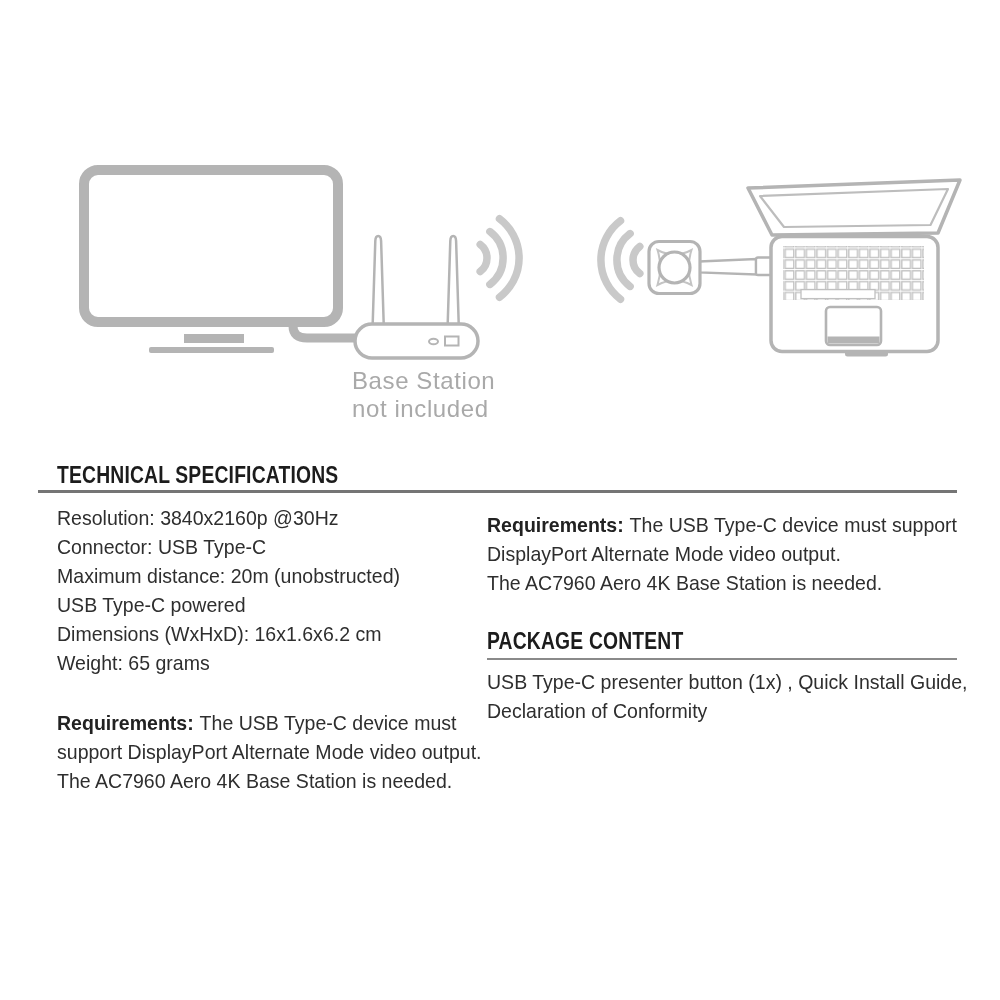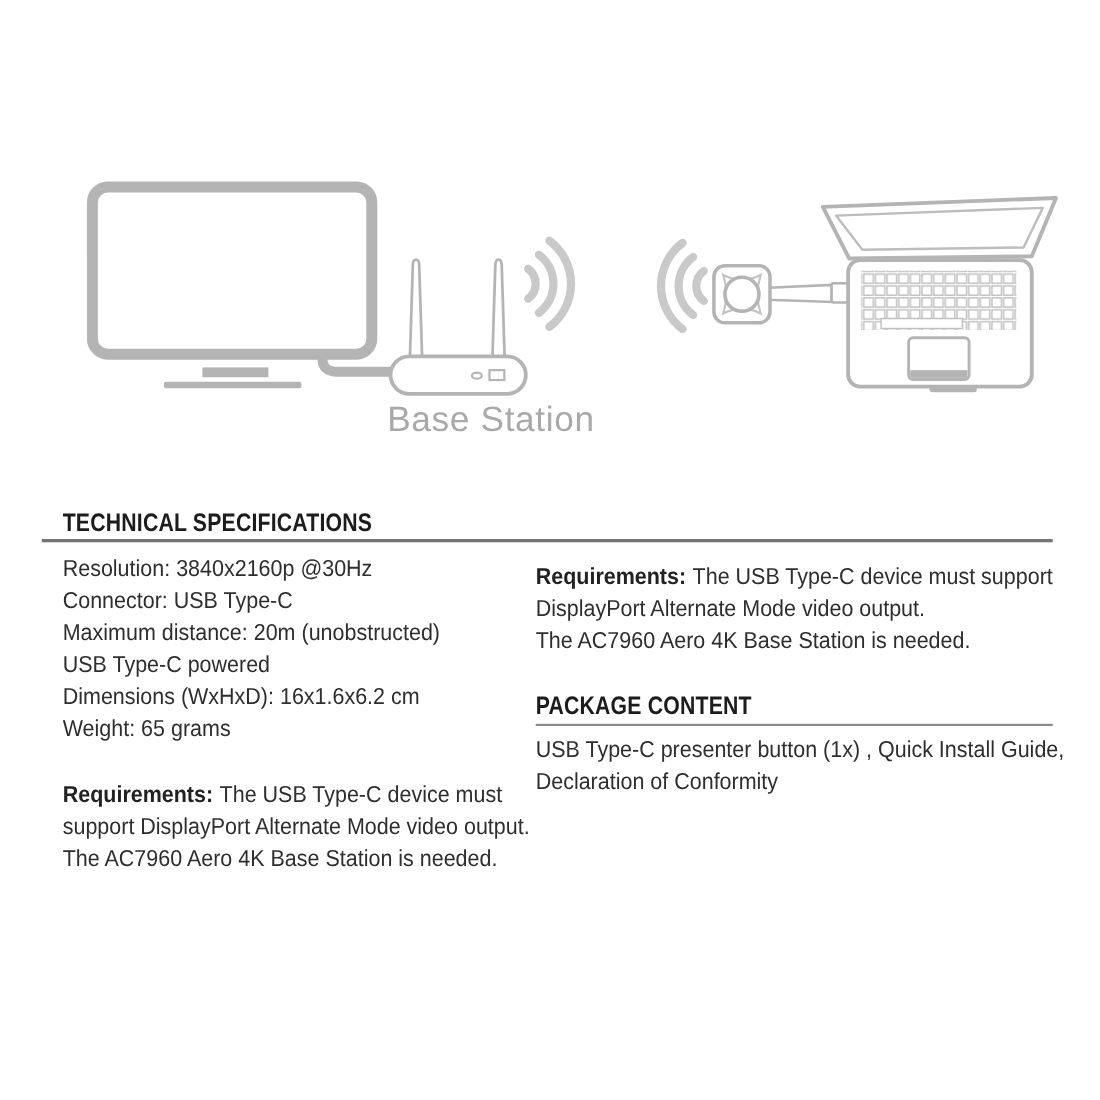--- a/index.html
+++ b/index.html
@@ -13,21 +13,21 @@
   .hcond{transform:scaleX(0.84);transform-origin:0 0;}
   .section-title{
     font-size:23px;font-weight:700;color:#1c1c1c;letter-spacing:0.2px;line-height:24px;
   }
   .body-text{font-size:21px;line-height:29px;color:#2e2e2e;}
   .body-text .line{height:29px;}
   .body-text strong{font-weight:700;color:#222;margin-right:0.3em;}
   .rule{position:absolute;background:#757575;height:2.5px;}
   .rule2{background:#8a8a8a;height:2px;}
   .bs-note{
-    font-size:32px;line-height:28px;color:#a9a9a9;letter-spacing:0.6px;font-weight:400;
+    font-size:24px;line-height:28px;color:#a9a9a9;letter-spacing:0.6px;font-weight:400;
   }
   svg .devline{stroke:#b4b4b4;fill:#ffffff;}
 </style>
 </head>
 <body>
 
 <div class="page">
 
   <svg class="abs" style="left:0;top:0;" width="1000" height="445" viewBox="0 0 1000 445">
     <defs>
@@ -89,20 +89,21 @@
 
       <rect x="826" y="307" width="55" height="38" rx="4" class="devline" stroke-width="2.6"></rect>
       <rect x="827.5" y="336.5" width="52" height="7" fill="#b4b4b4"></rect>
 
       <rect x="845" y="350" width="43" height="6.5" rx="2.5" fill="#b4b4b4"></rect>
     </g>
   </svg>
 
   <div class="abs bs-note" style="left:352px;top:367px;">
     <div>Base Station</div>
+    <div>not included</div>
   </div>
 
   <div class="abs section-title hcond nowrap" style="left:57px;top:463px;">TECHNICAL SPECIFICATIONS</div>
   <div class="rule" style="left:38px;top:490px;width:919px;"></div>
 
   <div class="abs body-text cond" style="left:57px;top:503px;">
     <div class="line nowrap">Resolution: 3840x2160p @30Hz</div>
     <div class="line nowrap">Connector: USB Type-C</div>
     <div class="line nowrap">Maximum distance: 20m (unobstructed)</div>
     <div class="line nowrap">USB Type-C powered</div>

